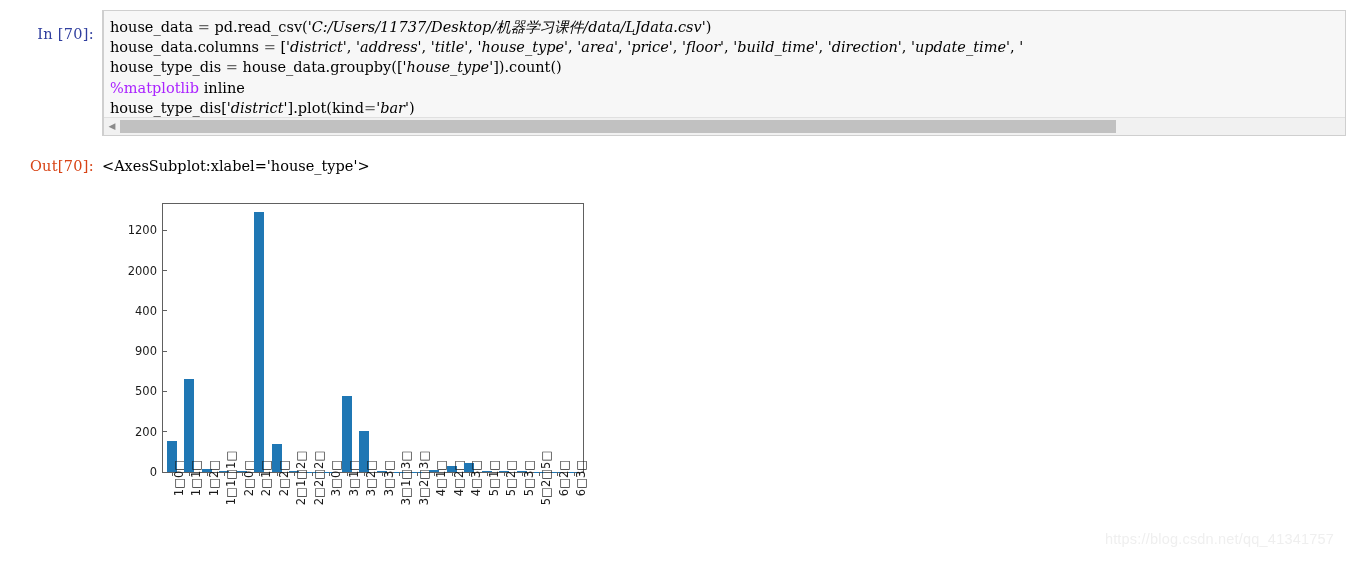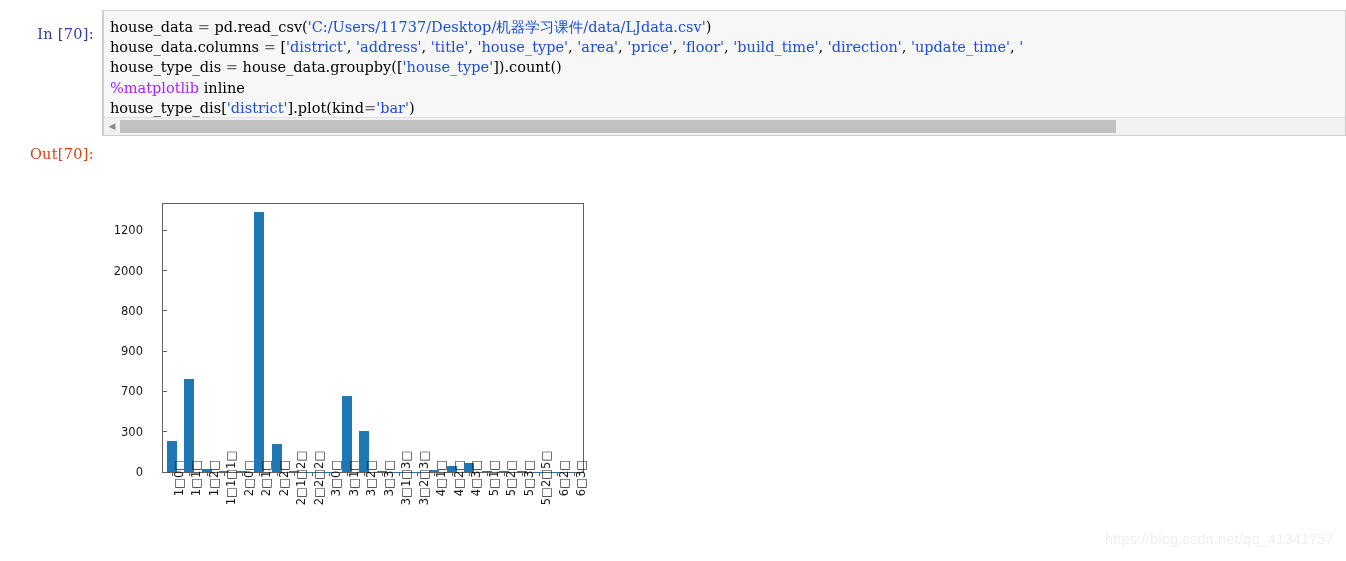--- a/index.html
+++ b/index.html
@@ -54,21 +54,21 @@
   .code {
     padding: 6px 0 0 6px;
     font-family: "DejaVu Serif", serif;
     font-size: 14.5px;
     line-height: 20.2px;
     white-space: pre;
     color: #000000;
   }
   .code-line { white-space: pre; }
 
-  .tok-str   { color: #1d4ed8; }
+  .tok-str   { color: #000000; font-style: italic; }
   .tok-op    { color: #666666; }
   .tok-magic { color: #AA22FF; font-weight: normal; }
   .tok-plain { color: #000000; }
 
   
   .hscroll {
     position: absolute;
     left: 0;
     bottom: 0;
     height: 17px;
@@ -89,21 +89,21 @@
     line-height: 1;
   }
   .hscroll-thumb {
     height: 13px;
     width: 996px;
     background: #c1c1c1;
     border-radius: 0;
   }
 
   
-  .out-row { margin-top: 4px; }
+  .out-row { margin-top: 16px; }
   .out-text {
     font-family: "DejaVu Serif", serif;
     font-size: 14.5px;
     color: #000000;
     padding-top: 6px;
     white-space: pre;
   }
 
   
   #figure {
@@ -153,21 +153,21 @@
     height: 0;
     display: flex;
     align-items: center;
     justify-content: flex-end;
     white-space: nowrap;
   }
   .ytick-label {
     font-family: "DejaVu Sans", sans-serif;
     font-size: 11.5px;
     color: #1a1a1a;
-    padding-right: 20px;
+    padding-right: 6px;
   }
   .ytick-mark {
     position: absolute;
     left: 100%;
     width: 3.5px;
     height: 1px;
     background: #606060;
   }
 
   
@@ -228,20 +228,21 @@
 
       <div class="hscroll">
         <div class="hscroll-arrow">◀</div>
         <div class="hscroll-thumb"></div>
       </div>
     </div>
   </div>
 
   <div class="cell-row out-row">
     <div class="prompt out">Out[70]:</div>
+    <div class="out-text">&lt;AxesSubplot:xlabel='house_type'&gt;</div>
   </div>
 </div>
 
 <div id="figure">
   <div class="axes">
     <div class="plot-area" id="plot-area">
         <div class="bar-slot">
           <div class="bar" style="height: 11.6541%; background: rgb(31, 119, 180);"></div>
           <div class="xtick-mark"></div>
           <div class="xtick-label">1□0□</div>
@@ -361,33 +362,33 @@
           <div class="xtick-mark"></div>
           <div class="xtick-label">6□3□</div>
         </div>
       </div>
     <div id="ytick-layer">
         <div class="ytick" style="bottom: 0%;">
           <span class="ytick-label">0</span>
           <span class="ytick-mark"></span>
         </div>
         <div class="ytick" style="bottom: 15.0376%;">
-          <span class="ytick-label">300</span>
+          <span class="ytick-label">200</span>
           <span class="ytick-mark"></span>
         </div>
         <div class="ytick" style="bottom: 30.0752%;">
-          <span class="ytick-label">700</span>
+          <span class="ytick-label">500</span>
           <span class="ytick-mark"></span>
         </div>
         <div class="ytick" style="bottom: 45.1128%;">
           <span class="ytick-label">900</span>
           <span class="ytick-mark"></span>
         </div>
         <div class="ytick" style="bottom: 60.1504%;">
-          <span class="ytick-label">800</span>
+          <span class="ytick-label">400</span>
           <span class="ytick-mark"></span>
         </div>
         <div class="ytick" style="bottom: 75.188%;">
           <span class="ytick-label">2000</span>
           <span class="ytick-mark"></span>
         </div>
         <div class="ytick" style="bottom: 90.2256%;">
           <span class="ytick-label">1200</span>
           <span class="ytick-mark"></span>
         </div>

